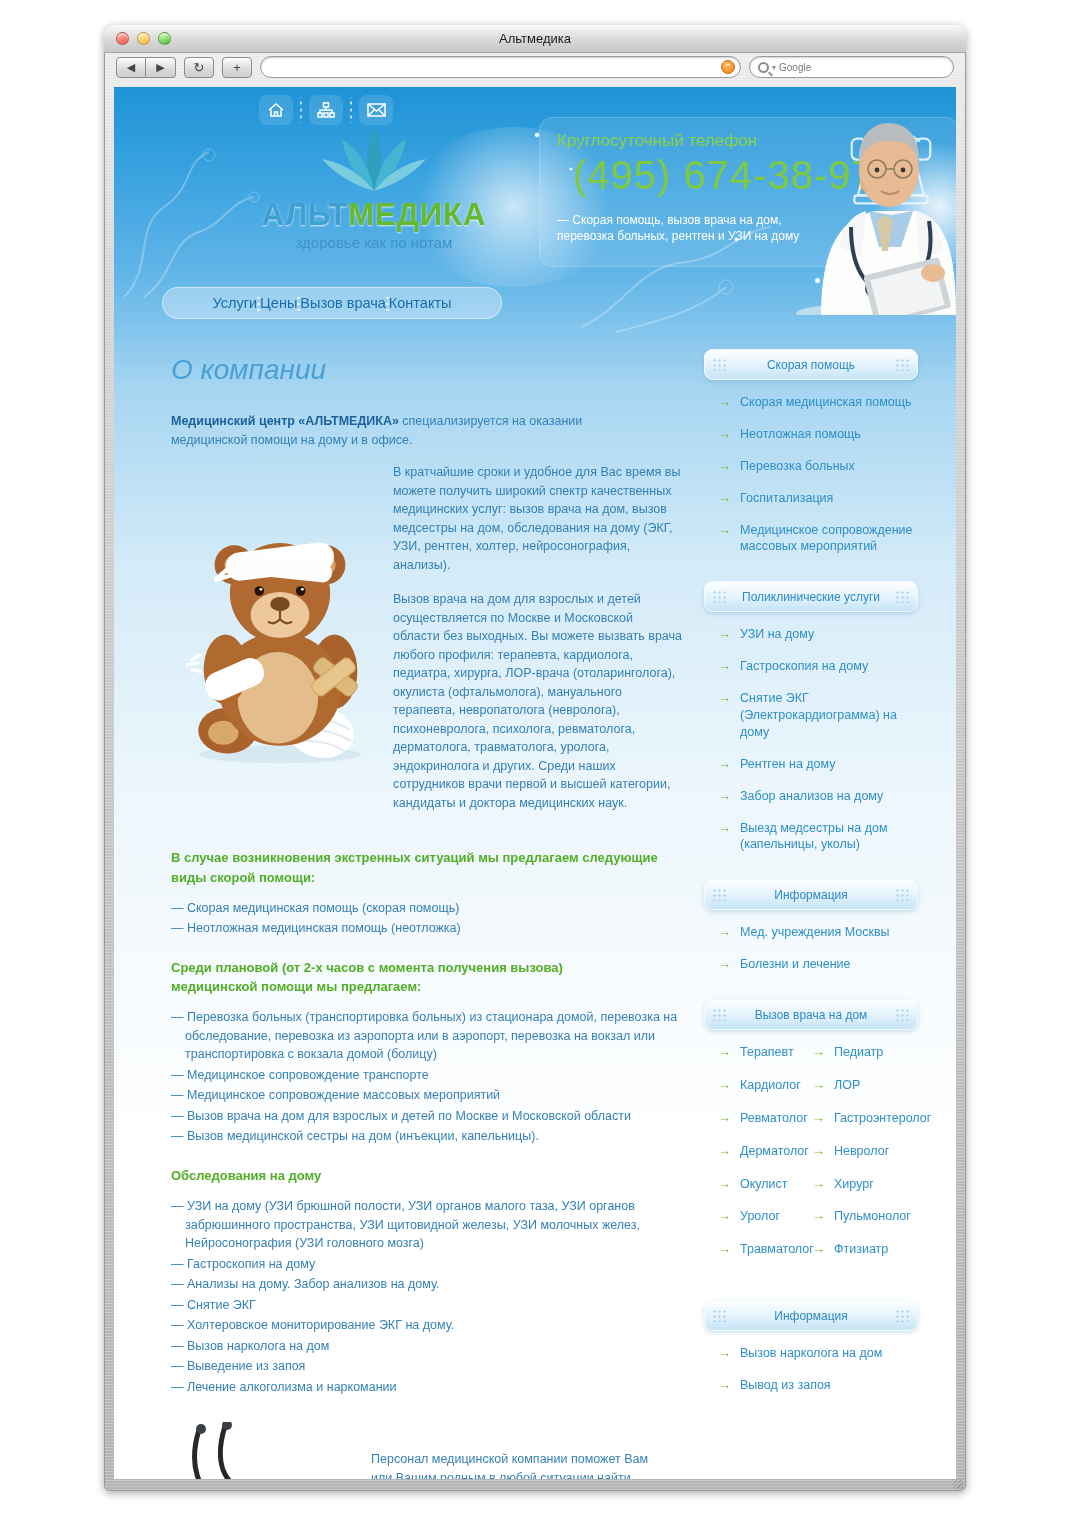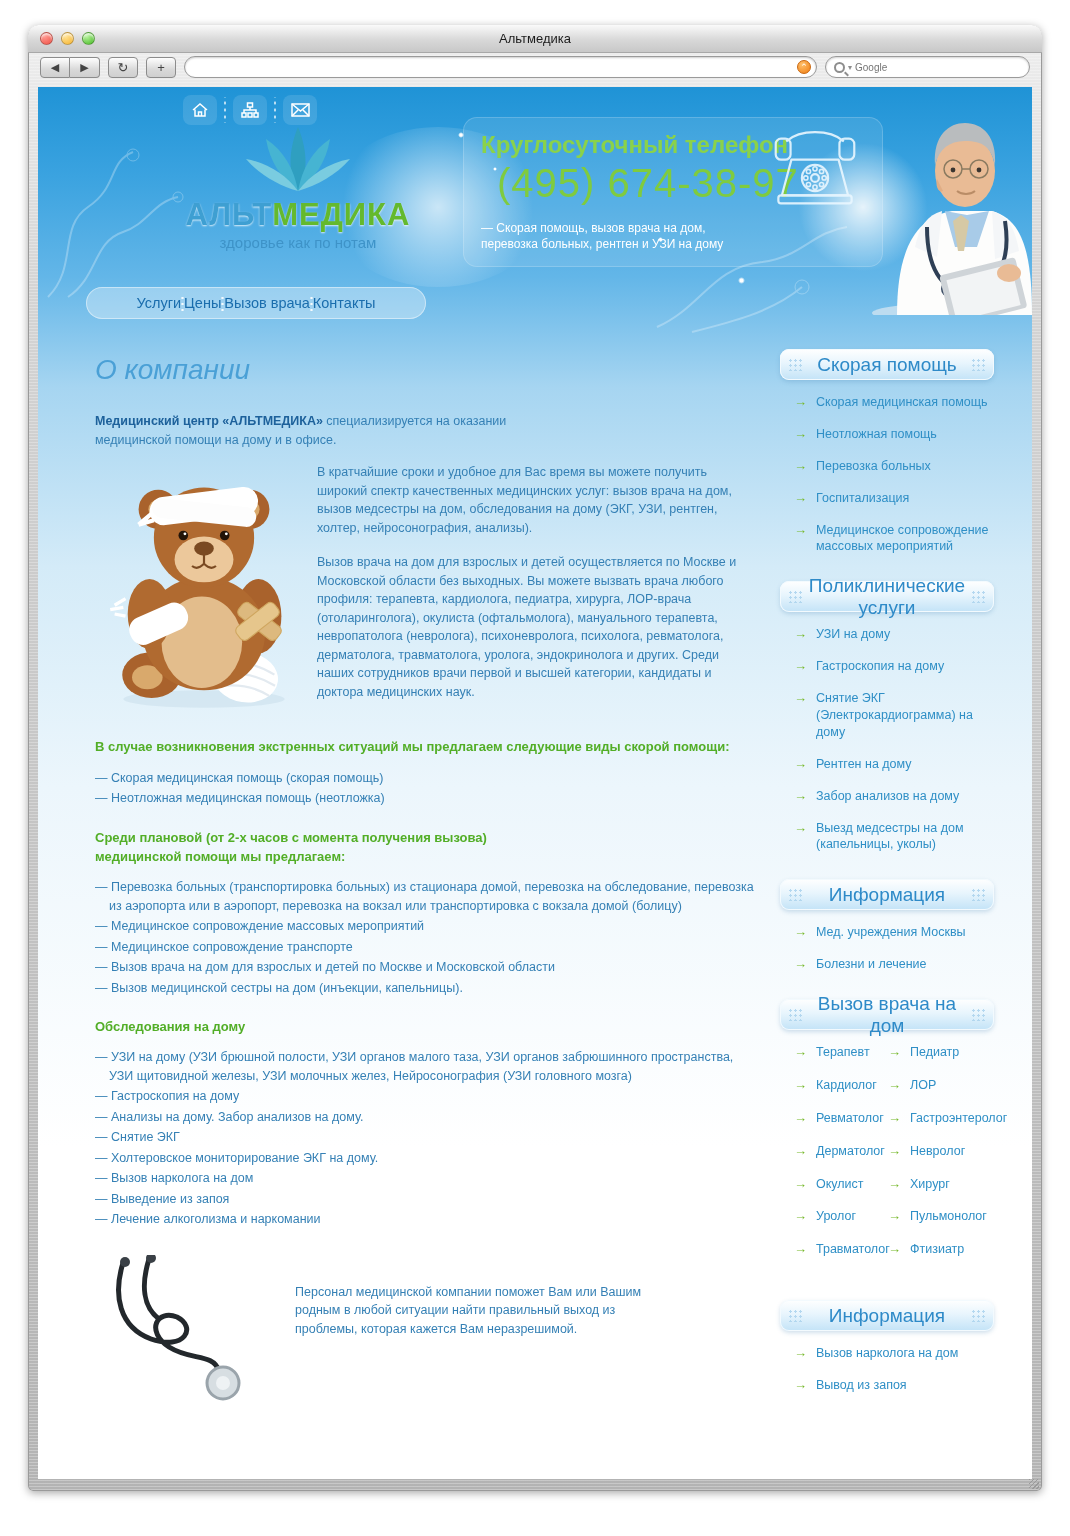--- a/index.html
+++ b/index.html
@@ -1,21 +1,21 @@
 <!DOCTYPE html>
 <html lang="ru"><head>
 <meta charset="utf-8">
 <style>
   * { margin:0; padding:0; box-sizing:border-box; }
   html,body { width:1070px; background:#fff; font-family:"Liberation Sans", sans-serif; }
   body { height:1536px; padding-top:25px; }
 
   
   .mac-window{
-    width:1014px; height:1466px; margin:0 auto; position:relative;
+    width:862px; height:1466px; margin:0 auto; position:relative;
     border-radius:10px 10px 5px 5px;
     background:
       repeating-linear-gradient(180deg, rgba(255,255,255,.28) 0 1px, rgba(0,0,0,0) 1px 3px),
       linear-gradient(180deg,#efefef 0,#d4d4d4 18%,#c2c2c2 60%,#b3b3b3 100%);
     box-shadow:0 2px 8px rgba(0,0,0,.35), inset 0 0 0 1px #9a9a9a;
     display:flex; flex-direction:column;
   }
   .titlebar{ height:28px; display:flex; align-items:center; position:relative; padding:0 12px;
     border-radius:10px 10px 0 0;
     background:linear-gradient(180deg,#fafafa,#d8d8d8 55%,#c8c8c8);
@@ -73,21 +73,21 @@
 
   .logo-block{ position:absolute; left:115px; top:38px; width:290px; text-align:center; }
   .logo-title{ font-size:31px; font-weight:bold; letter-spacing:1px;
     color:#3e9fd2; text-shadow:0 1px 2px rgba(255,255,255,.8); }
   .logo-title .part2{ color:#64b92e; }
   .logo-tagline{ font-size:15px; color:#3e93c8; margin-top:1px; }
 
   .phone-panel{ position:absolute; left:425px; top:30px; width:420px; height:150px;
     border-radius:14px; background:rgba(255,255,255,.10);
     box-shadow:inset 0 0 0 1px rgba(255,255,255,.18); padding:14px 18px; color:#fff; }
-  .phone-label{ color:#8ad24a; font-size:24px;font-weight:bold; }
+  .phone-label{ color:#8ad24a; font-size:17px; }
   .phone-number{ color:#7fcb3f; font-size:40px; letter-spacing:1px; margin-top:2px;margin-left:16px; }
   .phone-note{ font-size:12px; line-height:1.35; margin-top:14px; white-space:pre-line; color:#fff; }
   .phone-panel .phone-icon{ position:absolute; right:20px; top:10px; color:#eaf7ff; opacity:.9; }
 
   .doctor{ position:absolute; right:0; top:0; width:175px; height:228px; }
 
   .nav-bar{ position:relative; margin:0 0 0 48px; width:340px; height:32px; border-radius:16px;
     background:rgba(255,255,255,.32); box-shadow:inset 0 0 0 1px rgba(255,255,255,.45);
     display:flex; align-items:center; justify-content:center; }
   .nav-link{ color:#1a6dad; font-size:14.5px; text-decoration:none; cursor:pointer; }
@@ -110,21 +110,21 @@
   .steth{ width:170px; flex:none; margin-left:-10px; }
   .note-panel{ flex:1; border-radius:14px; background:rgba(255,255,255,.55);
     box-shadow:0 0 0 1px rgba(255,255,255,.8); padding:28px 30px; max-width:430px; }
 
   .col-right{ width:214px; flex:none; }
   .sb-header{ height:31px; border-radius:9px; margin-top:26px;
     background:linear-gradient(180deg,#ffffff 0,#e8f5fd 45%,#c3e3f7 100%);
     box-shadow:0 2px 4px rgba(70,130,180,.25), inset 0 0 0 1px #f3fafe;
     display:flex; align-items:center; padding:0 8px; cursor:pointer; }
   .sb-header:first-child{ margin-top:0; }
-  .sb-header .t{ flex:1; text-align:center; color:#2e8ac8; font-size:19px; }
+  .sb-header .t{ flex:1; text-align:center; color:#2e8ac8; font-size:12px; }
   .hdr-dots{ width:15px; height:13px; flex:none; opacity:.9;
     background:radial-gradient(circle,#aed4ee 1.1px,transparent 1.3px); background-size:5px 5px; }
   .sb-list{ padding:14px 0 0 14px; }
   .sb-item{ display:flex; gap:9px; margin:0 0 15px; align-items:flex-start; cursor:pointer; }
   .sb-item .ar{ color:#76b82a; font-size:13px; line-height:1.3; flex:none; }
   .sb-item .lb{ color:#2f8fc6; font-size:12.5px; line-height:1.35; }
   .sb-cols{ display:grid; grid-template-columns:47% 53%; padding:14px 0 0 14px; }
   .sb-cols .sb-item{ margin-bottom:16px; }
 
   svg{ display:block; }
@@ -341,22 +341,22 @@
           <div class="h-green">В случае возникновения экстренных ситуаций мы предлагаем следующие виды скорой помощи:</div>
           <div class="plist">
             <div>— Скорая медицинская помощь (скорая помощь)</div>
             <div>— Неотложная медицинская помощь (неотложка)</div>
           </div>
 
           <div class="h-green">Среди плановой (от 2-х часов с момента получения вызова)
 медицинской помощи мы предлагаем:</div>
           <div class="plist">
             <div>— Перевозка больных (транспортировка больных) из стационара домой, перевозка на обследование, перевозка из аэропорта или в аэропорт, перевозка на вокзал или транспортировка с вокзала домой (болицу)</div>
+            <div>— Медицинское сопровождение транспорте</div>
             <div>— Медицинское сопровождение массовых мероприятий</div>
-            <div>— Медицинское сопровождение транспорте</div>
             <div>— Вызов врача на дом для взрослых и детей по Москве и Московской области</div>
             <div>— Вызов медицинской сестры на дом (инъекции, капельницы).</div>
           </div>
 
           <div class="h-green">Обследования на дому</div>
           <div class="plist">
             <div>— УЗИ на дому (УЗИ брюшной полости, УЗИ органов малого таза, УЗИ органов забрюшинного пространства, УЗИ  щитовидной железы, УЗИ молочных желез, Нейросонография (УЗИ головного мозга)</div>
             <div>— Гастроскопия на дому</div>
             <div>— Анализы на дому. Забор анализов на дому.</div>
             <div>— Снятие ЭКГ</div>

